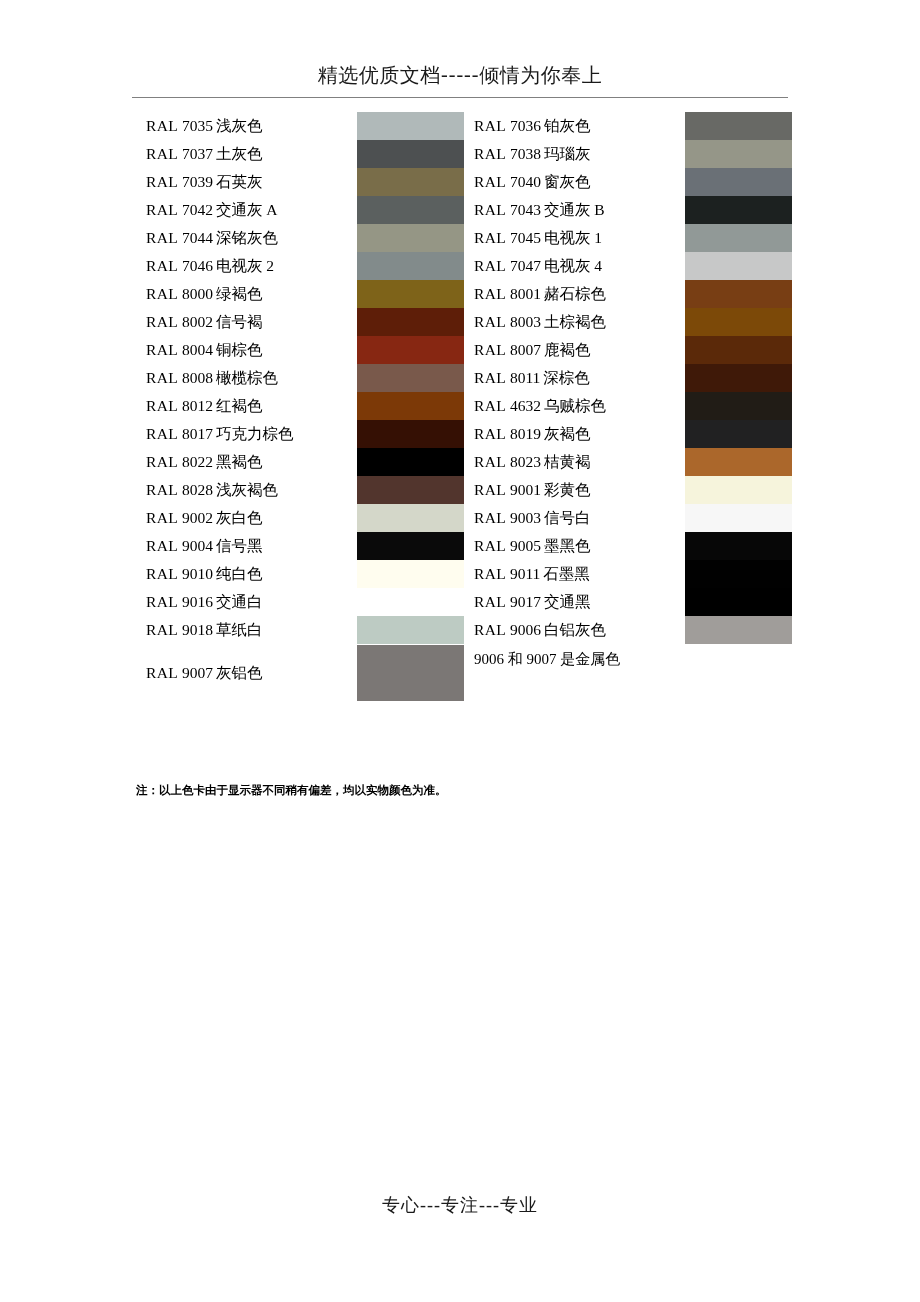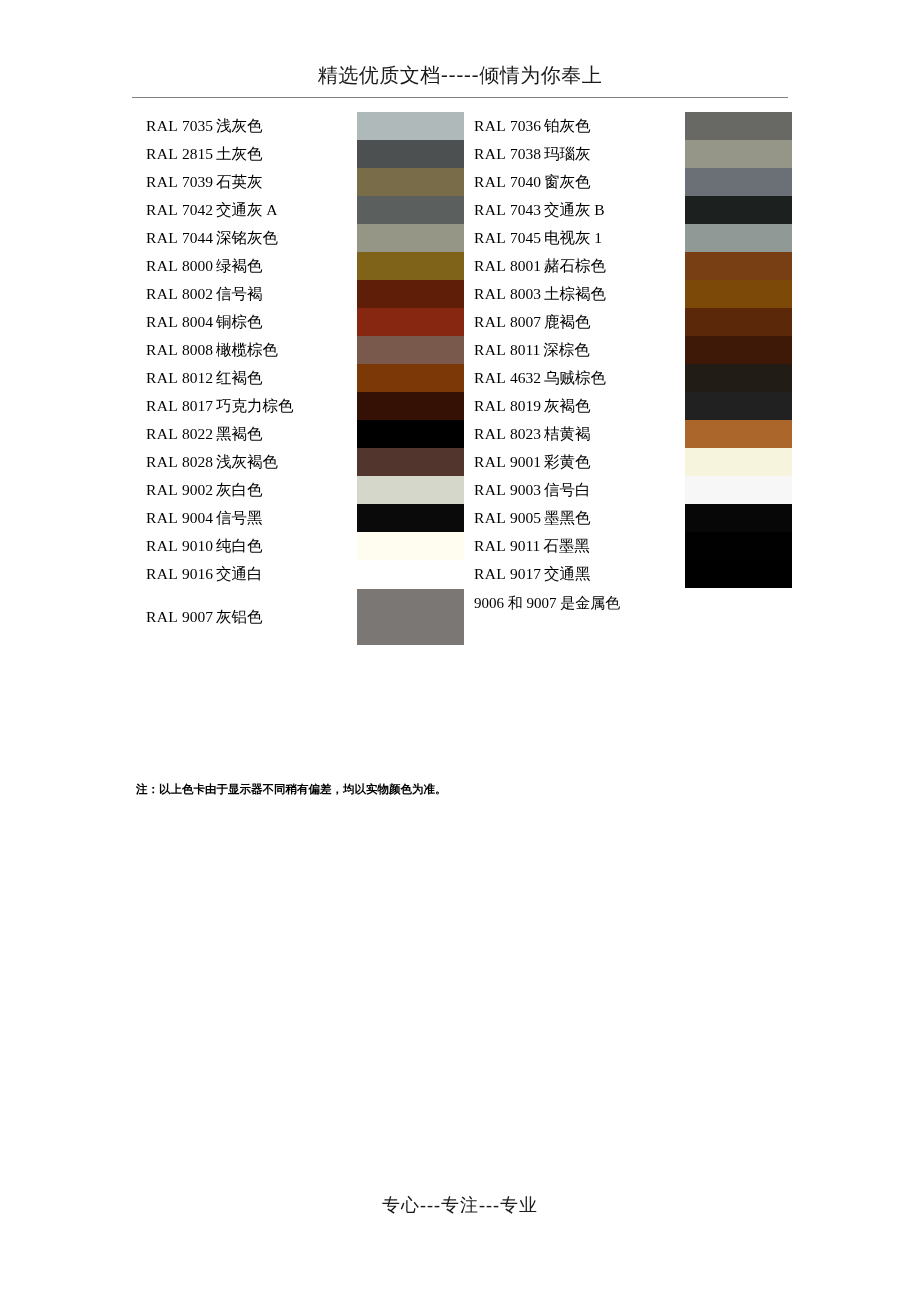--- a/index.html
+++ b/index.html
@@ -107,21 +107,21 @@
   }
   .empty-swatch {
     background: transparent;
   }
 
   
   .footnote {
     position: absolute;
     left: 136px;
     top: 782px;
-    font-family: Liberation Mono, monospace;
+    font-family: Liberation Sans, sans-serif;
     font-weight: bold;
     font-size: 11.5px;
     line-height: 16px;
     color: #000;
     white-space: nowrap;
   }
 
   
   .doc-footer {
     position: absolute;
@@ -156,21 +156,21 @@
         <td class="swatch-cell">
             <span class="swatch" style="background: rgb(176, 185, 185);"></span>
           </td>
         <td class="lbl-cell"><span class="ral">RAL</span><span class="num">7036</span><span>铂灰色</span></td>
         <td class="swatch-cell">
             <span class="swatch" style="background: rgb(104, 105, 101);"></span>
           </td>
       </tr>
 
       <tr>
-        <td class="lbl-cell"><span class="ral">RAL</span><span class="num">2815</span><span>土灰色</span></td>
+        <td class="lbl-cell"><span class="ral">RAL</span><span class="num">7037</span><span>土灰色</span></td>
         <td class="swatch-cell">
             <span class="swatch" style="background: rgb(77, 80, 81);"></span>
           </td>
         <td class="lbl-cell"><span class="ral">RAL</span><span class="num">7038</span><span>玛瑙灰</span></td>
         <td class="swatch-cell">
             <span class="swatch" style="background: rgb(149, 150, 136);"></span>
           </td>
       </tr>
 
       <tr>
@@ -199,20 +199,30 @@
         <td class="lbl-cell"><span class="ral">RAL</span><span class="num">7044</span><span>深铭灰色</span></td>
         <td class="swatch-cell">
             <span class="swatch" style="background: rgb(149, 150, 133);"></span>
           </td>
         <td class="lbl-cell"><span class="ral">RAL</span><span class="num">7045</span><span>电视灰 1</span></td>
         <td class="swatch-cell">
             <span class="swatch" style="background: rgb(145, 153, 151);"></span>
           </td>
       </tr>
 
+      <tr>
+        <td class="lbl-cell"><span class="ral">RAL</span><span class="num">7046</span><span>电视灰 2</span></td>
+        <td class="swatch-cell">
+            <span class="swatch" style="background: rgb(130, 139, 139);"></span>
+          </td>
+        <td class="lbl-cell"><span class="ral">RAL</span><span class="num">7047</span><span>电视灰 4</span></td>
+        <td class="swatch-cell">
+            <span class="swatch" style="background: rgb(199, 200, 200);"></span>
+          </td>
+      </tr>
 
       <tr>
         <td class="lbl-cell"><span class="ral">RAL</span><span class="num">8000</span><span>绿褐色</span></td>
         <td class="swatch-cell">
             <span class="swatch" style="background: rgb(126, 99, 25);"></span>
           </td>
         <td class="lbl-cell"><span class="ral">RAL</span><span class="num">8001</span><span>赭石棕色</span></td>
         <td class="swatch-cell">
             <span class="swatch" style="background: rgb(120, 62, 20);"></span>
           </td>
@@ -334,20 +344,30 @@
         <td class="lbl-cell"><span class="ral">RAL</span><span class="num">9016</span><span>交通白</span></td>
         <td class="swatch-cell">
             <span class="swatch" style="background: rgb(255, 255, 255);"></span>
           </td>
         <td class="lbl-cell"><span class="ral">RAL</span><span class="num">9017</span><span>交通黑</span></td>
         <td class="swatch-cell">
             <span class="swatch" style="background: rgb(0, 0, 0);"></span>
           </td>
       </tr>
 
+      <tr>
+        <td class="lbl-cell"><span class="ral">RAL</span><span class="num">9018</span><span>草纸白</span></td>
+        <td class="swatch-cell">
+            <span class="swatch" style="background: rgb(189, 203, 195);"></span>
+          </td>
+        <td class="lbl-cell"><span class="ral">RAL</span><span class="num">9006</span><span>白铝灰色</span></td>
+        <td class="swatch-cell">
+            <span class="swatch" style="background: rgb(160, 157, 154);"></span>
+          </td>
+      </tr>
 
       <tr>
         <td class="lbl-cell tall-lbl"><span class="ral">RAL</span><span class="num">9007</span><span>灰铝色</span></td>
         <td class="swatch-cell tall-swatch-cell">
             <span class="swatch tall-swatch" style="background: rgb(123, 119, 117);"></span>
           </td>
         <td class="note-cell">9006 和 9007 是金属色</td>
         <td class="swatch-cell tall-swatch-cell">
             <span class="swatch tall-swatch empty-swatch"></span>
           </td>

